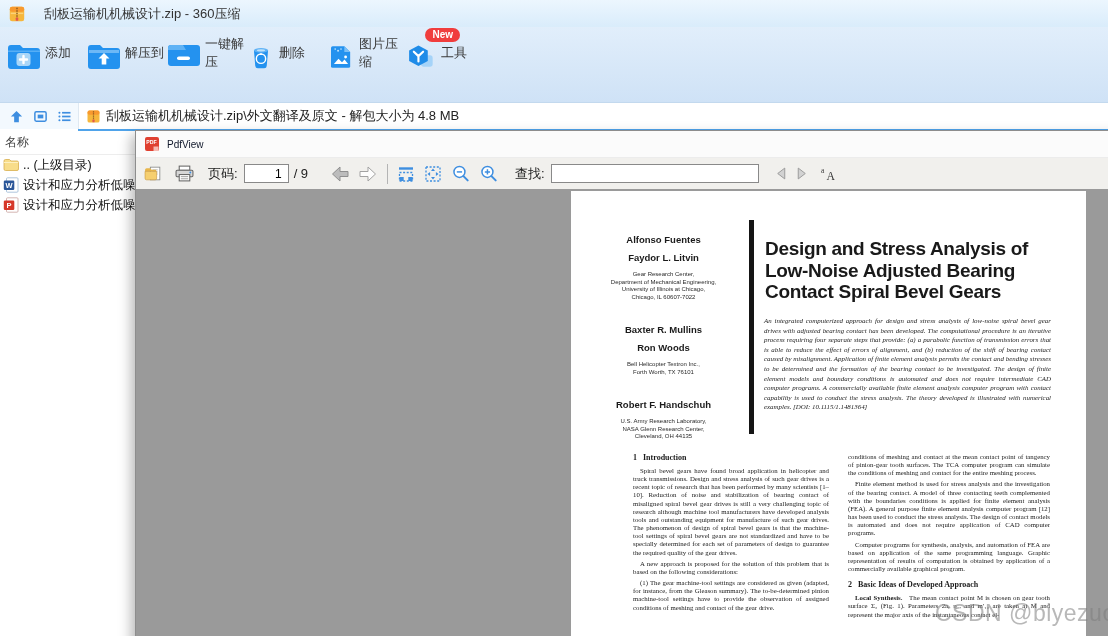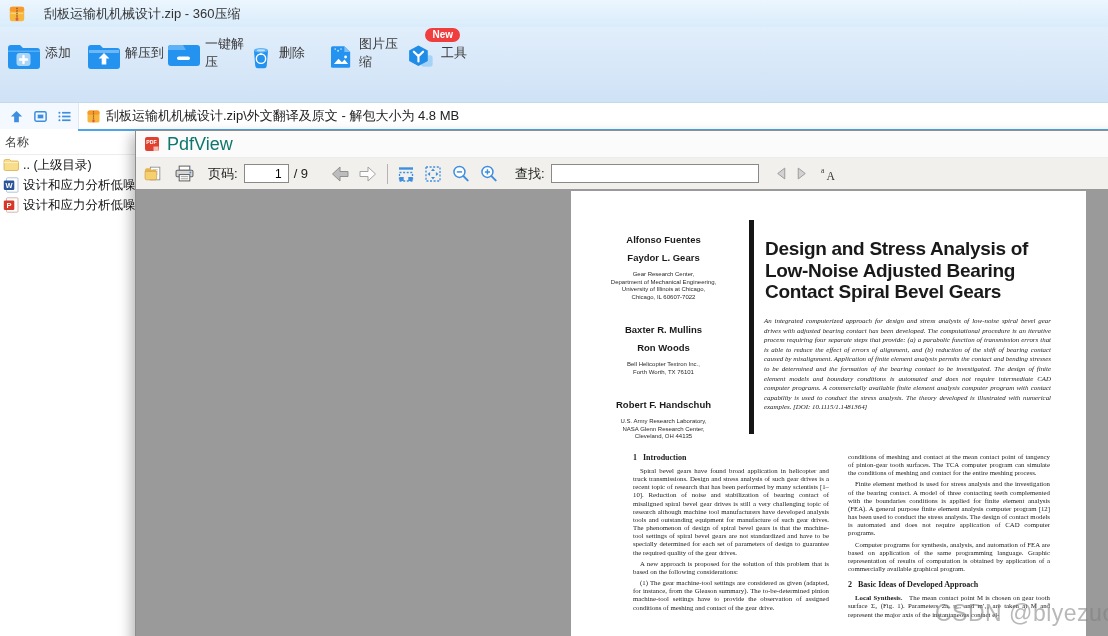--- a/index.html
+++ b/index.html
@@ -47,21 +47,21 @@
     font-size:12.5px;color:#111;white-space:nowrap;overflow:hidden;}
   .fitem .ficon{flex:0 0 auto;display:flex;}
   
   .pdf-window{
     position:absolute;left:135px;top:130px;width:990px;height:540px;
     background:#fff;border:1px solid #8d8d8d;
     box-shadow:-4px 5px 12px rgba(0,0,0,.28);box-sizing:border-box;
   }
   .pdf-titlebar{height:26px;background:#fbfbfb;display:flex;align-items:center;gap:7px;
     padding-left:8px;border-bottom:1px solid #ececec;}
-  .pdf-titlebar .ptitle{font-size:18px;color:#0f766e;}
+  .pdf-titlebar .ptitle{font-size:10px;color:#0f172a;}
   .pdf-toolbar{height:31px;background:#f1f0ed;display:flex;align-items:center;
     padding-left:8px;border-bottom:1px solid #a3a3a3;}
   .pdf-toolbar .sep{width:1px;height:20px;background:#b4b4b4;margin:0 9px;}
   .pti{display:flex;align-items:center;}
   .pt-label{font-size:13px;color:#222;}
   .page-input{
     width:35px;height:17px;border:1px solid #898989;font-size:12px;text-align:right;
     padding:0 6px 0 2px;font-family:"Liberation Sans",sans-serif;background:#fff;
   }
   .find-input{
@@ -357,21 +357,21 @@
           <text x="1" y="6.5" font-size="7" fill="#333" font-family="serif">a</text>
           <text x="6" y="13" font-size="11" fill="#333" font-family="serif">A</text>
         </svg>
       </span>
   </div>
   <div class="pdf-content">
     <div class="pdf-page">
       <div class="authors" id="authors">
           <div class="author-block">
             <div class="author-name">Alfonso Fuentes</div>
-            <div class="author-name">Faydor L. Gears</div>
+            <div class="author-name">Faydor L. Litvin</div>
             <div class="affils">
               <div class="affil-line">Gear Research Center,</div>
               <div class="affil-line">Department of Mechanical Engineering,</div>
               <div class="affil-line">University of Illinois at Chicago,</div>
               <div class="affil-line">Chicago, IL 60607-7022</div>
             </div>
           </div>
           <div class="author-block">
             <div class="author-name">Baxter R. Mullins</div>
             <div class="author-name">Ron Woods</div>

